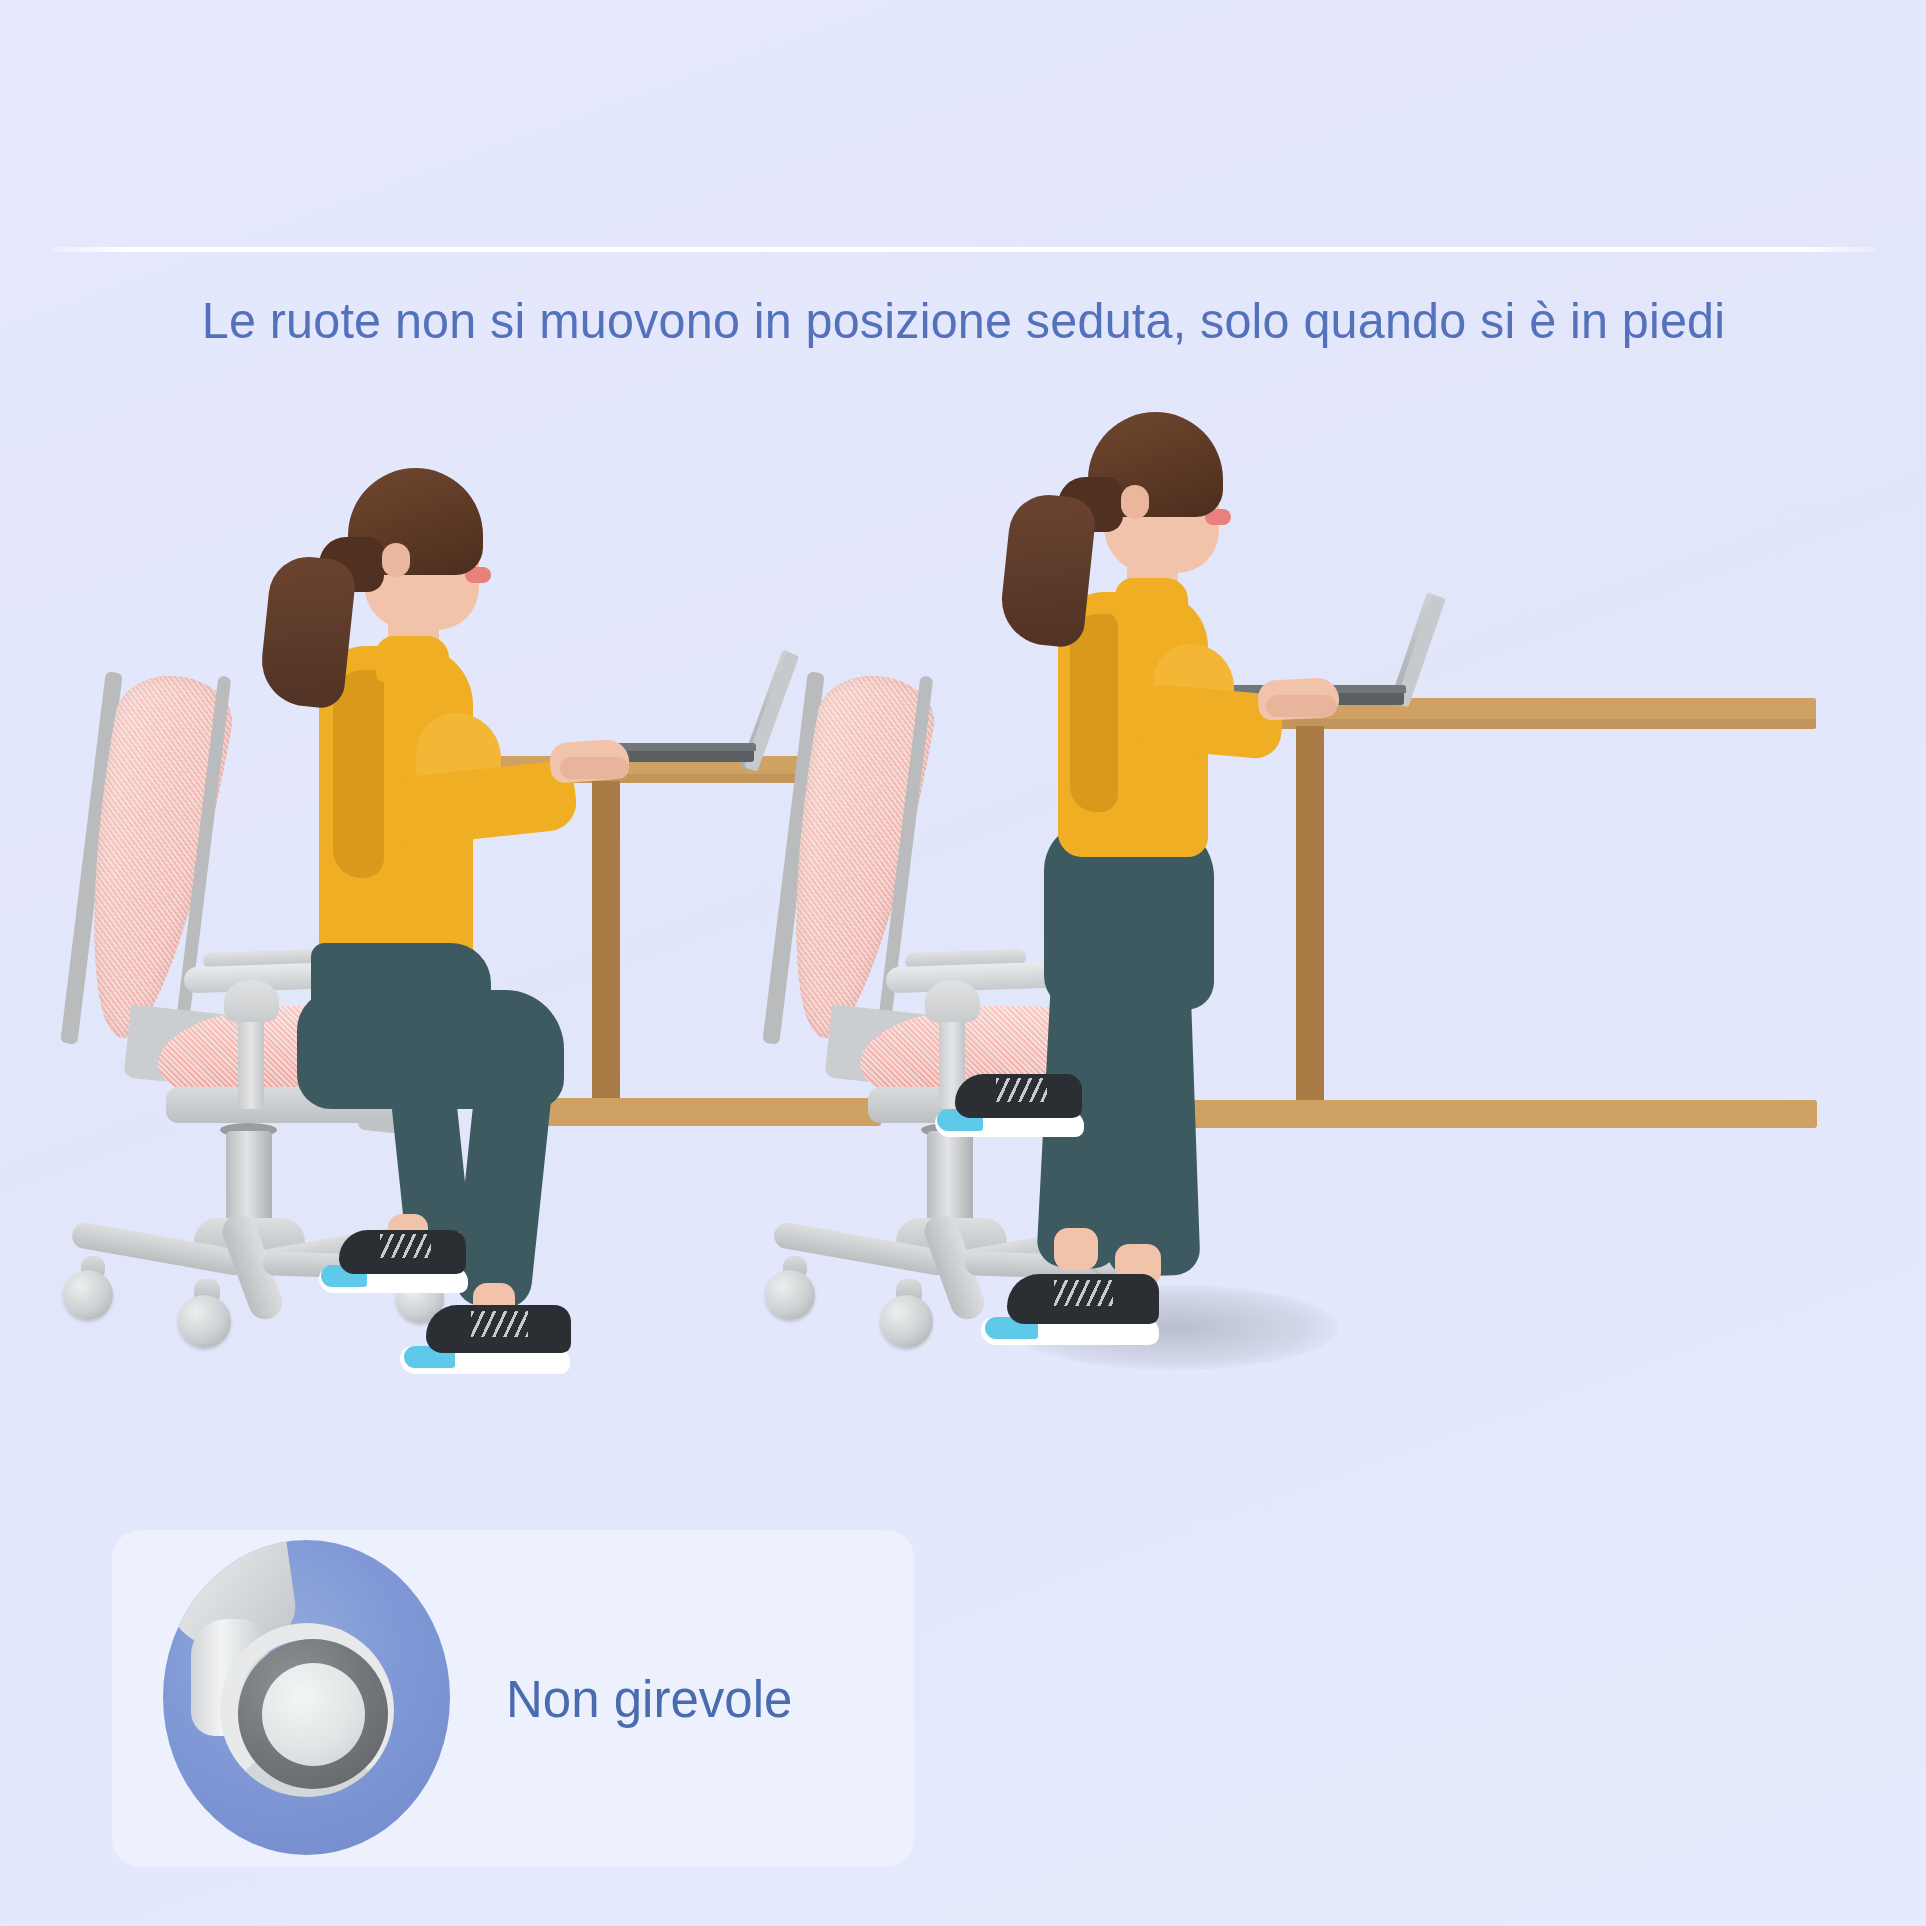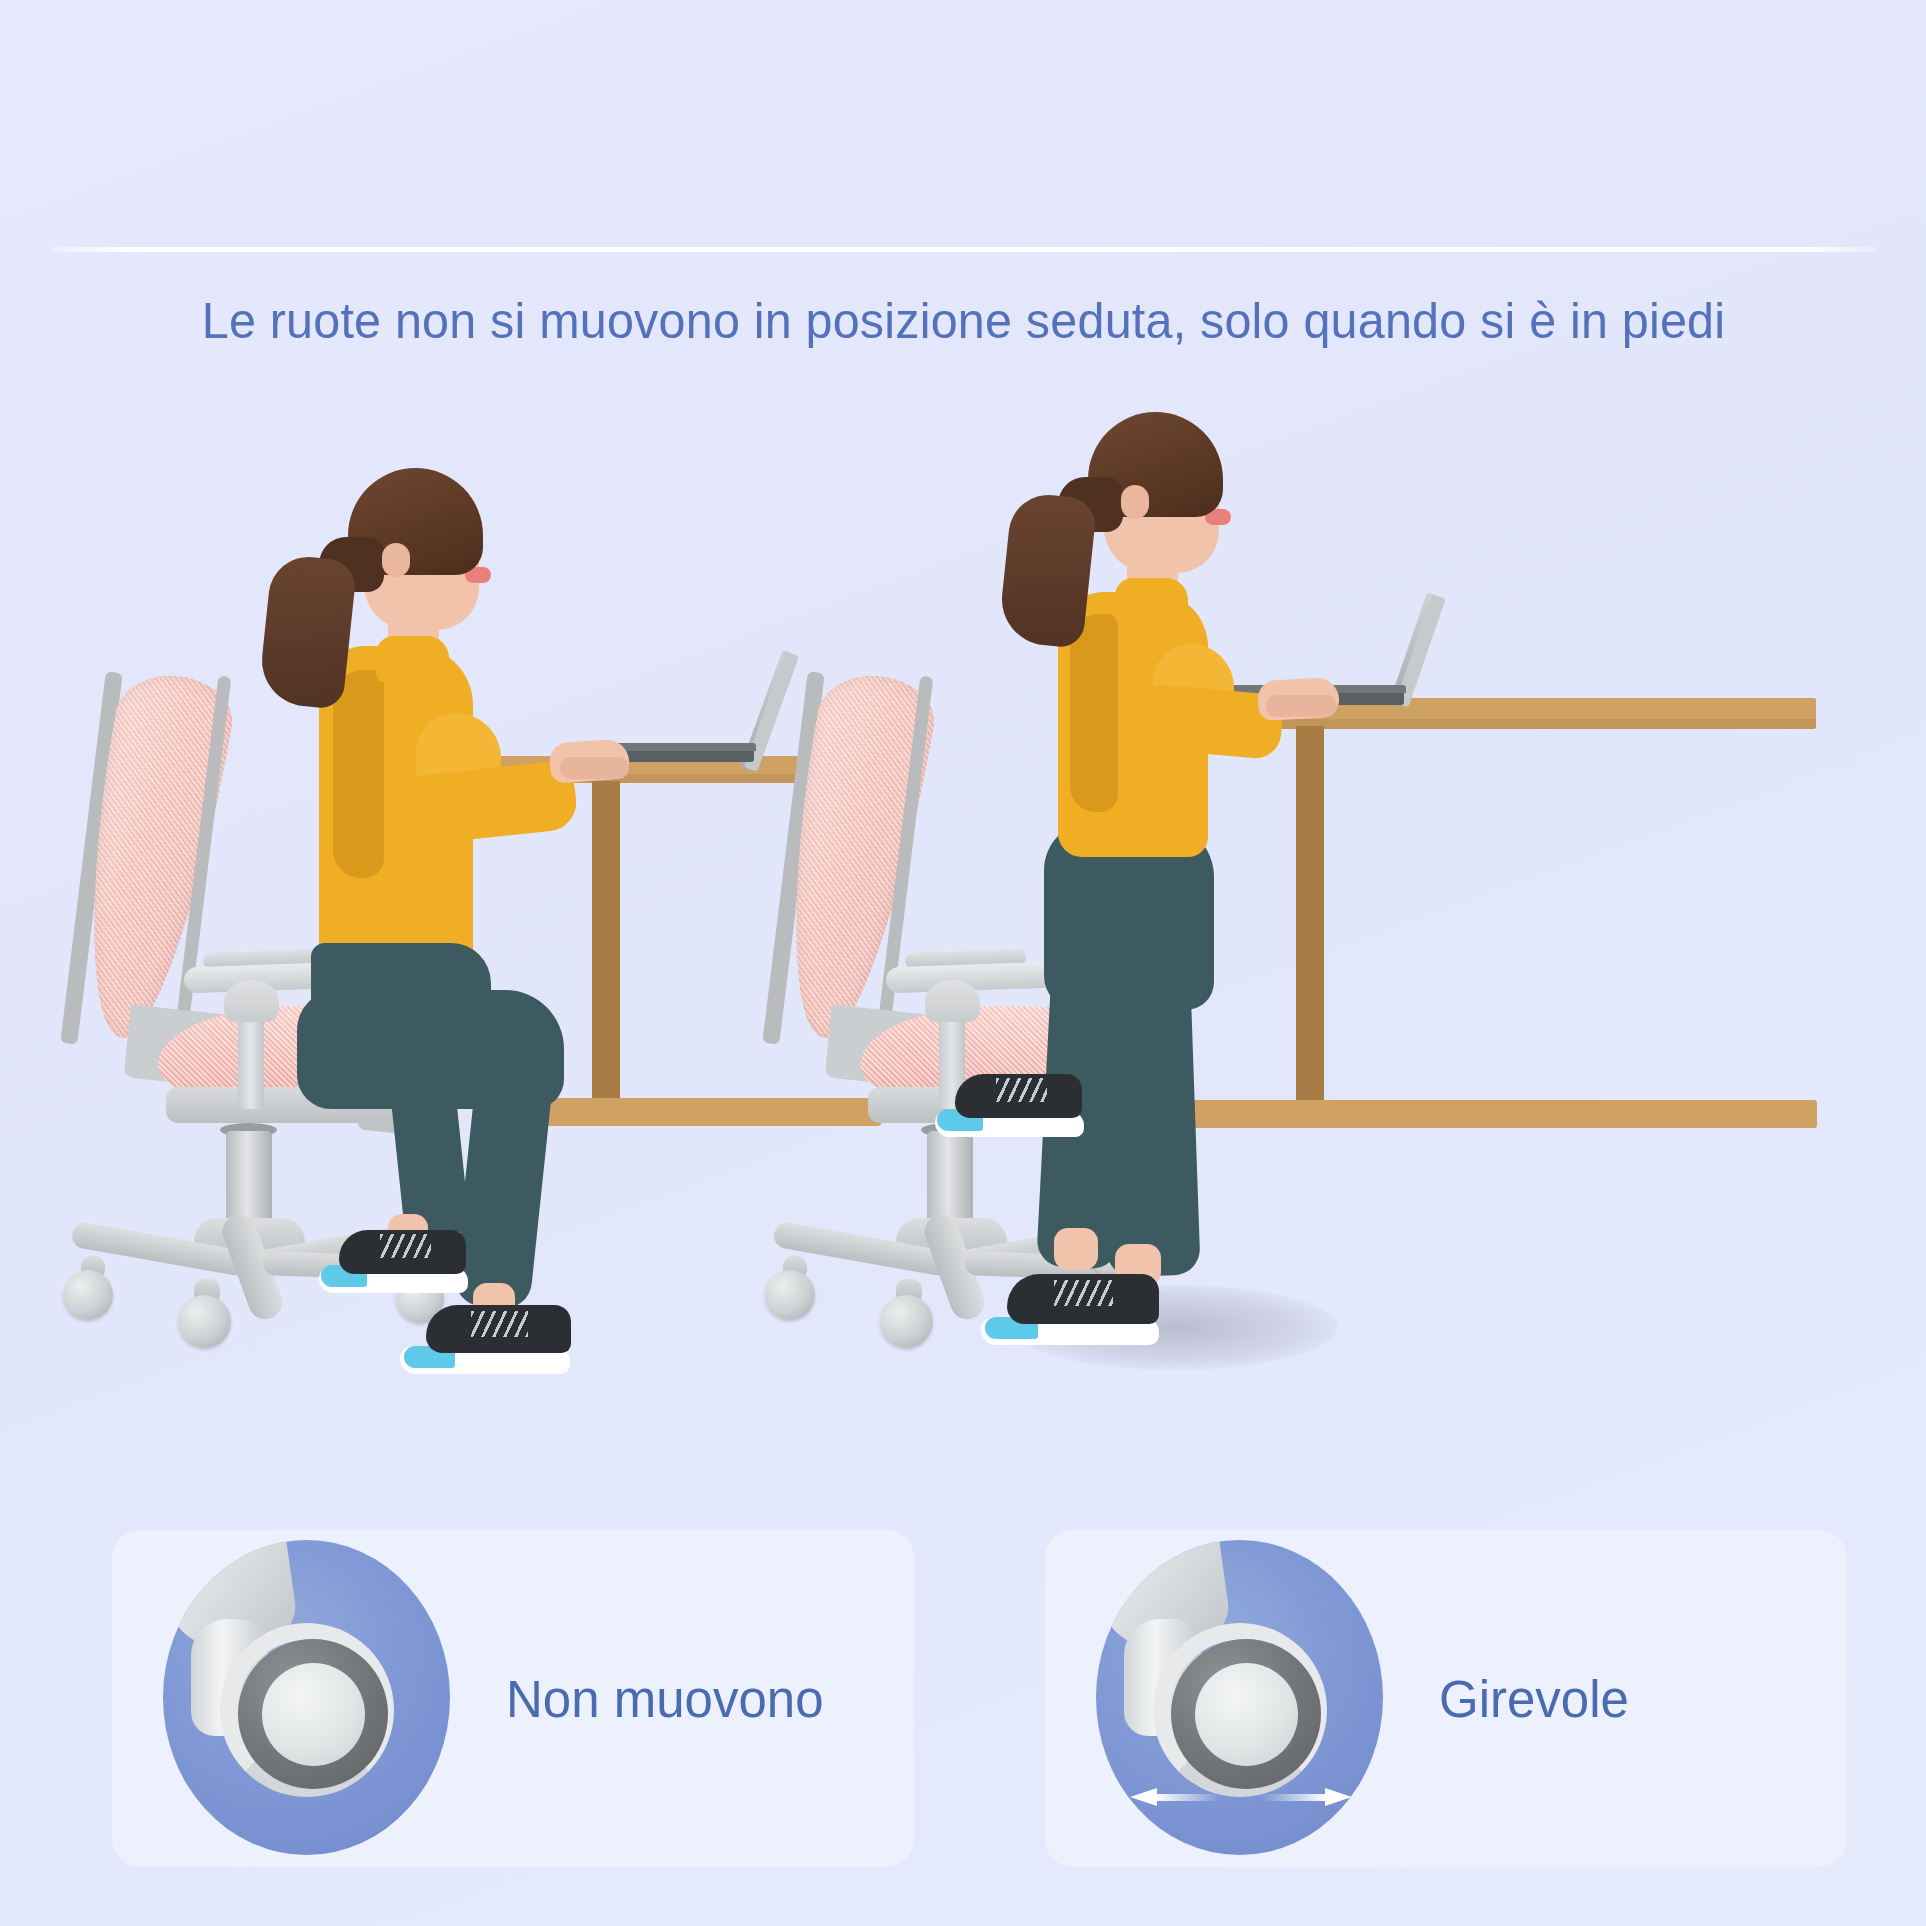--- a/index.html
+++ b/index.html
@@ -324,38 +324,18 @@
   <div class="cards">
 
     <div class="card left">
       <div class="card-ell">
         <div class="cp-mount"></div>
         <div class="cp-neck"></div>
         <div class="cp-fork"></div>
         <div class="cp-tire"></div>
         <div class="cp-hub"></div>
       </div>
-      <div class="card-label">Non muovono</div>
+      <div class="card-label">Non girevole</div>
     </div>
 
-    <div class="card right">
-      <div class="card-ell">
-        <div class="cp-mount"></div>
-        <div class="cp-neck"></div>
-        <div class="cp-fork"></div>
-        <div class="cp-tire"></div>
-        <div class="cp-hub"></div>
-        <div class="arrow-row">
-          <div class="arrow l">
-            <div class="head"></div>
-              <div class="shaft"></div>
-          </div>
-          <div class="arrow r">
-            <div class="shaft"></div>
-              <div class="head"></div>
-          </div>
-        </div>
-      </div>
-      <div class="card-label">Girevole</div>
-    </div>
   </div>
 </div>
 
 
 </body></html>

